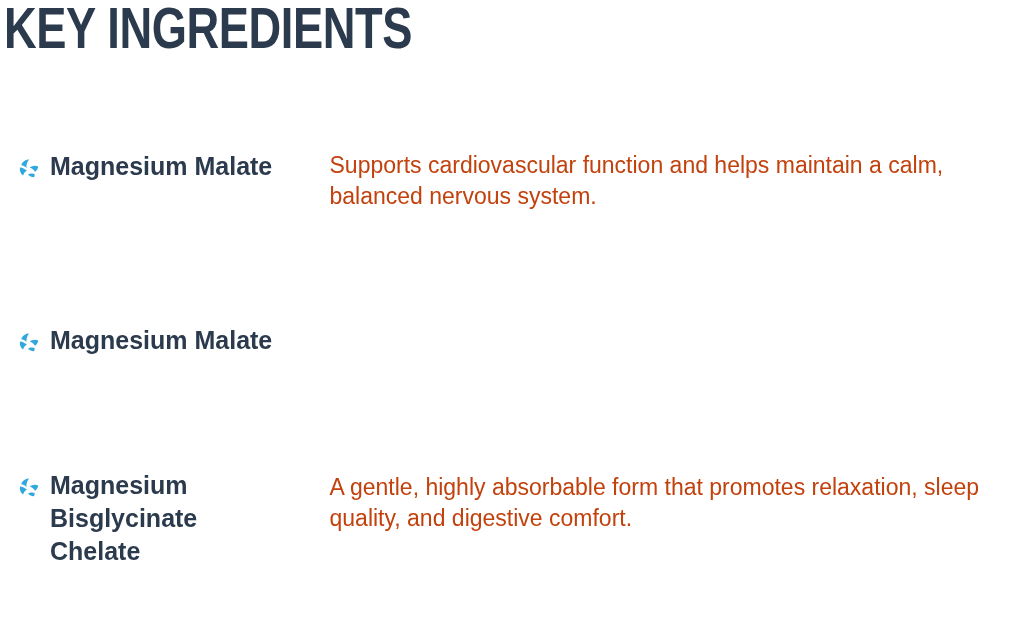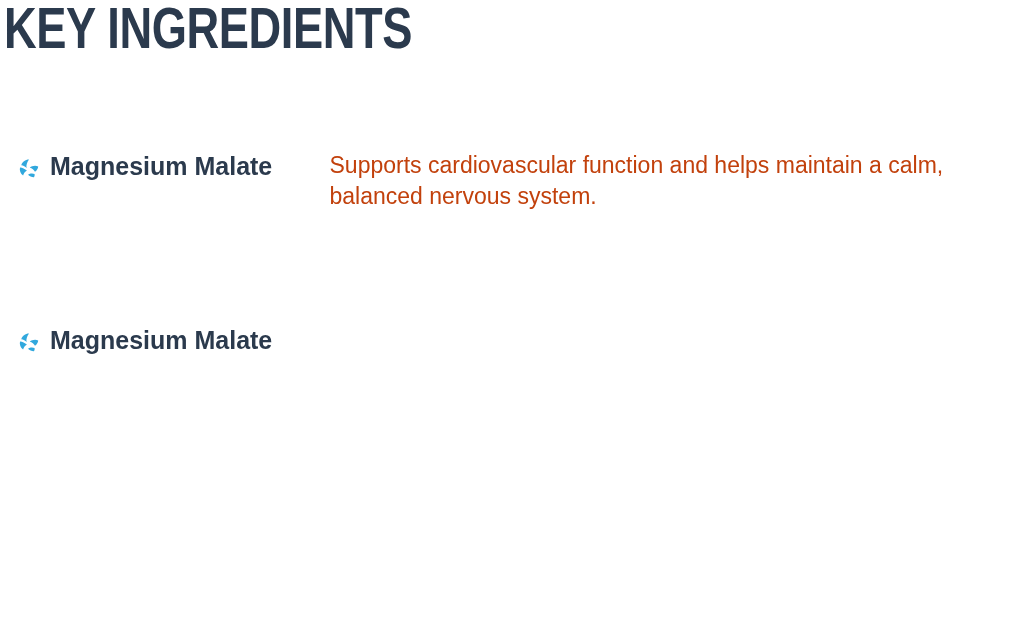--- a/index.html
+++ b/index.html
@@ -122,16 +122,31 @@
             <path d="M2.0 9.4 C1.3 12.5 2.6 15.8 5.1 17.4 c0.6-2.1 1.9-3.9 3.8-4.9 C6.9 11.0 4.4 9.6 2.0 9.4 Z" fill="#31a8dd"></path>
             <path d="M16.6 16.0 c-2.2-0.9-4.8-0.6-6.6 0.8 1.6 1.6 3.8 2.6 6.0 2.5 0.6-1.0 0.8-2.2 0.6-3.3 Z" fill="#31a8dd"></path>
             <circle cx="11" cy="11.2" r="1.8" fill="#ffffff"></circle>
           </svg>
         </span>
         <span class="ing-name">Magnesium Malate</span>
       </div>
     </div>
 
     <div class="row row-3">
+      <div class="bullet-col">
+        <span class="leaf-icon">
+          <svg width="22" height="22" viewBox="0 0 22 22" xmlns="http://www.w3.org/2000/svg">
+            <path d="M11 1.6 C7.2 1.6 4.1 4.2 3.3 7.2 c2.1 0.2 4.1 1.2 5.3 2.9 C7.9 7.6 9.1 4.2 11 1.6 Z" fill="#31a8dd"></path>
+            <path d="M20.2 8.4 c-2.9-1.2-6.4-0.6-8.4 1.3 2.3 0.6 4.2 2.1 5.2 4.1 1.9-1.5 3.1-3.5 3.2-5.4 Z" fill="#31a8dd"></path>
+            <path d="M2.0 9.4 C1.3 12.5 2.6 15.8 5.1 17.4 c0.6-2.1 1.9-3.9 3.8-4.9 C6.9 11.0 4.4 9.6 2.0 9.4 Z" fill="#31a8dd"></path>
+            <path d="M16.6 16.0 c-2.2-0.9-4.8-0.6-6.6 0.8 1.6 1.6 3.8 2.6 6.0 2.5 0.6-1.0 0.8-2.2 0.6-3.3 Z" fill="#31a8dd"></path>
+            <circle cx="11" cy="11.2" r="1.8" fill="#ffffff"></circle>
+          </svg>
+        </span>
+        <span class="ing-name">Magnesium Bisglycinate Chelate</span>
+      </div>
+      <div class="desc-col desc-offset">
+        <div class="ing-desc">A gentle, highly absorbable form that promotes relaxation, sleep quality, and digestive comfort.</div>
+      </div>
     </div>
 
   </div>
 </div>
 
 </body></html>

